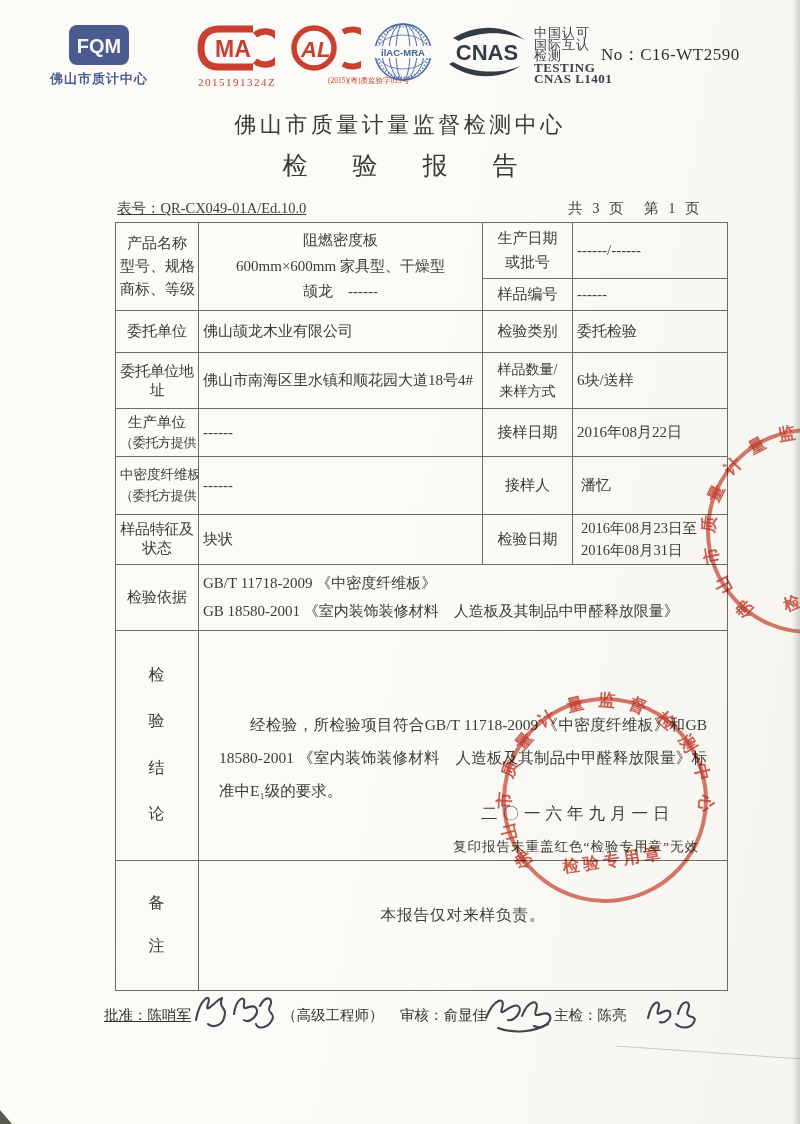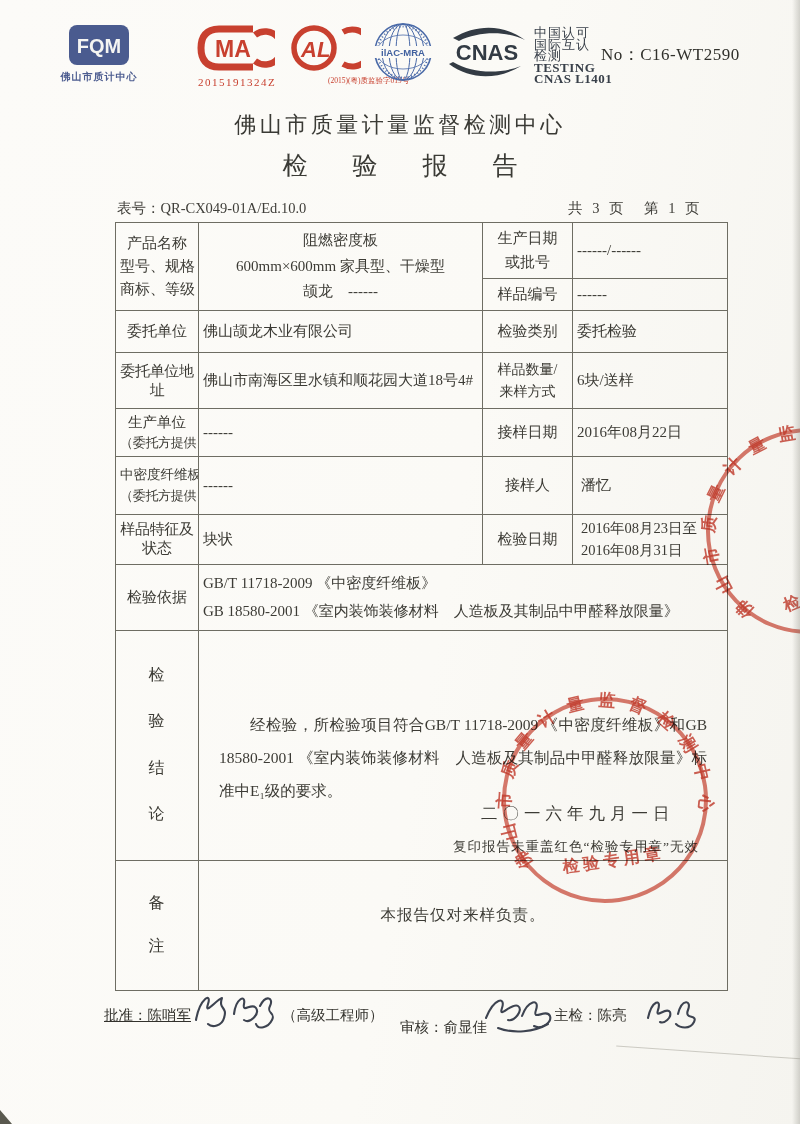--- a/index.html
+++ b/index.html
@@ -4,30 +4,30 @@
 <style>
   html,body{margin:0;padding:0;background:#e8e7e2;}
   .page{
     position:relative;width:800px;height:1124px;margin:0 auto;
     background:linear-gradient(100deg,#fcfbf8 0%,#fbfaf6 55%,#f5f4ef 100%);
     font-family:"Liberation Serif","DejaVu Serif",serif;
     color:#3f3e39;overflow:hidden;
   }
   .abs{position:absolute;}
   
-  .fqm-caption{font-size:10px;color:#4d5d90;font-weight:bold;letter-spacing:1px;text-align:center;width:130px;}
+  .fqm-caption{font-size:13px;color:#4d5d90;font-weight:bold;letter-spacing:1px;text-align:center;width:130px;}
   .logo-caption-red{font-size:11px;color:#c8402f;letter-spacing:1.5px;}
   .logo-caption-red.tiny{font-size:7.5px;letter-spacing:0;}
   .cnas-text{font-size:13px;color:#39404a;line-height:11.5px;letter-spacing:1px;}
   .cnas-text .b{font-weight:bold;letter-spacing:0.5px;}
   .report-no{font-size:17px;color:#31312c;letter-spacing:0.5px;}
   
   .org-title{left:0;right:0;top:110px;text-align:center;font-size:22px;letter-spacing:3.5px;color:#3a3a35;}
   .report-title{left:0;right:0;top:149px;text-align:center;font-size:25px;letter-spacing:45px;text-indent:45px;color:#3a3a35;}
-  .form-no{left:117px;top:199px;font-size:14.5px;}
+  .form-no{left:117px;top:199px;font-size:14.5px;text-decoration:underline;}
   .page-info{left:568px;top:199px;font-size:14.5px;letter-spacing:3px;}
   
   table.form{position:absolute;left:115px;top:222px;width:612px;border-collapse:collapse;table-layout:fixed;}
   table.form td{border:1px solid #6e6d63;font-size:15px;color:#3c3b35;padding:2px 4px;vertical-align:middle;overflow:hidden;}
   td.lbl{text-align:center;padding:2px 1px;}
   td.val{text-align:left;padding-left:11px;}
   td.val-center{text-align:center;}
   .lbl-line{line-height:1.55;white-space:nowrap;}
   .lbl-small{font-size:13px;letter-spacing:-0.3px;}
   .val-line{line-height:1.7;}
@@ -226,21 +226,21 @@
   </tbody>
     </table>
 
   <div class="abs foot" style="left:104px;text-decoration:underline;">批准：陈哨军</div>
   <svg class="sig" style="left:186px;top:984px" width="92" height="54" viewBox="0 0 92 54">
     <path d="M10 36 C14 14 26 8 22 20 C18 32 30 16 36 14 C32 26 42 22 38 34 C36 42 26 44 22 40"></path>
     <path d="M48 30 C50 14 60 10 58 20 C56 30 66 18 70 24 C74 30 64 40 58 36"></path>
     <path d="M74 22 C80 10 88 14 84 22 C80 30 90 28 86 36 C82 44 72 46 70 40"></path>
   </svg>
   <div class="abs foot" style="left:282px;">（高级工程师）</div>
-  <div class="abs foot" style="left:400px;margin-top:12px;">审核：俞显佳</div>
+  <div class="abs foot" style="left:400px;">审核：俞显佳</div>
   <svg class="sig" style="left:478px;top:988px" width="80" height="50" viewBox="0 0 80 50">
     <path d="M8 30 C16 10 28 8 24 20 C20 32 34 14 40 18 C46 22 36 34 30 32"></path>
     <path d="M44 28 C50 12 62 10 58 22 C54 34 68 20 72 28 C74 34 64 42 56 38"></path>
     <path d="M20 40 C36 46 56 44 70 36"></path>
   </svg>
   <div class="abs foot" style="left:554px;">主检：陈亮</div>
   <svg class="sig" style="left:640px;top:990px" width="64" height="44" viewBox="0 0 64 44">
     <path d="M8 28 C12 10 22 8 18 20 C15 30 26 16 30 22 C32 28 24 34 20 32"></path>
     <path d="M38 24 C42 8 52 10 48 20 C44 30 58 24 54 32 C50 40 40 38 36 34"></path>
   </svg>

